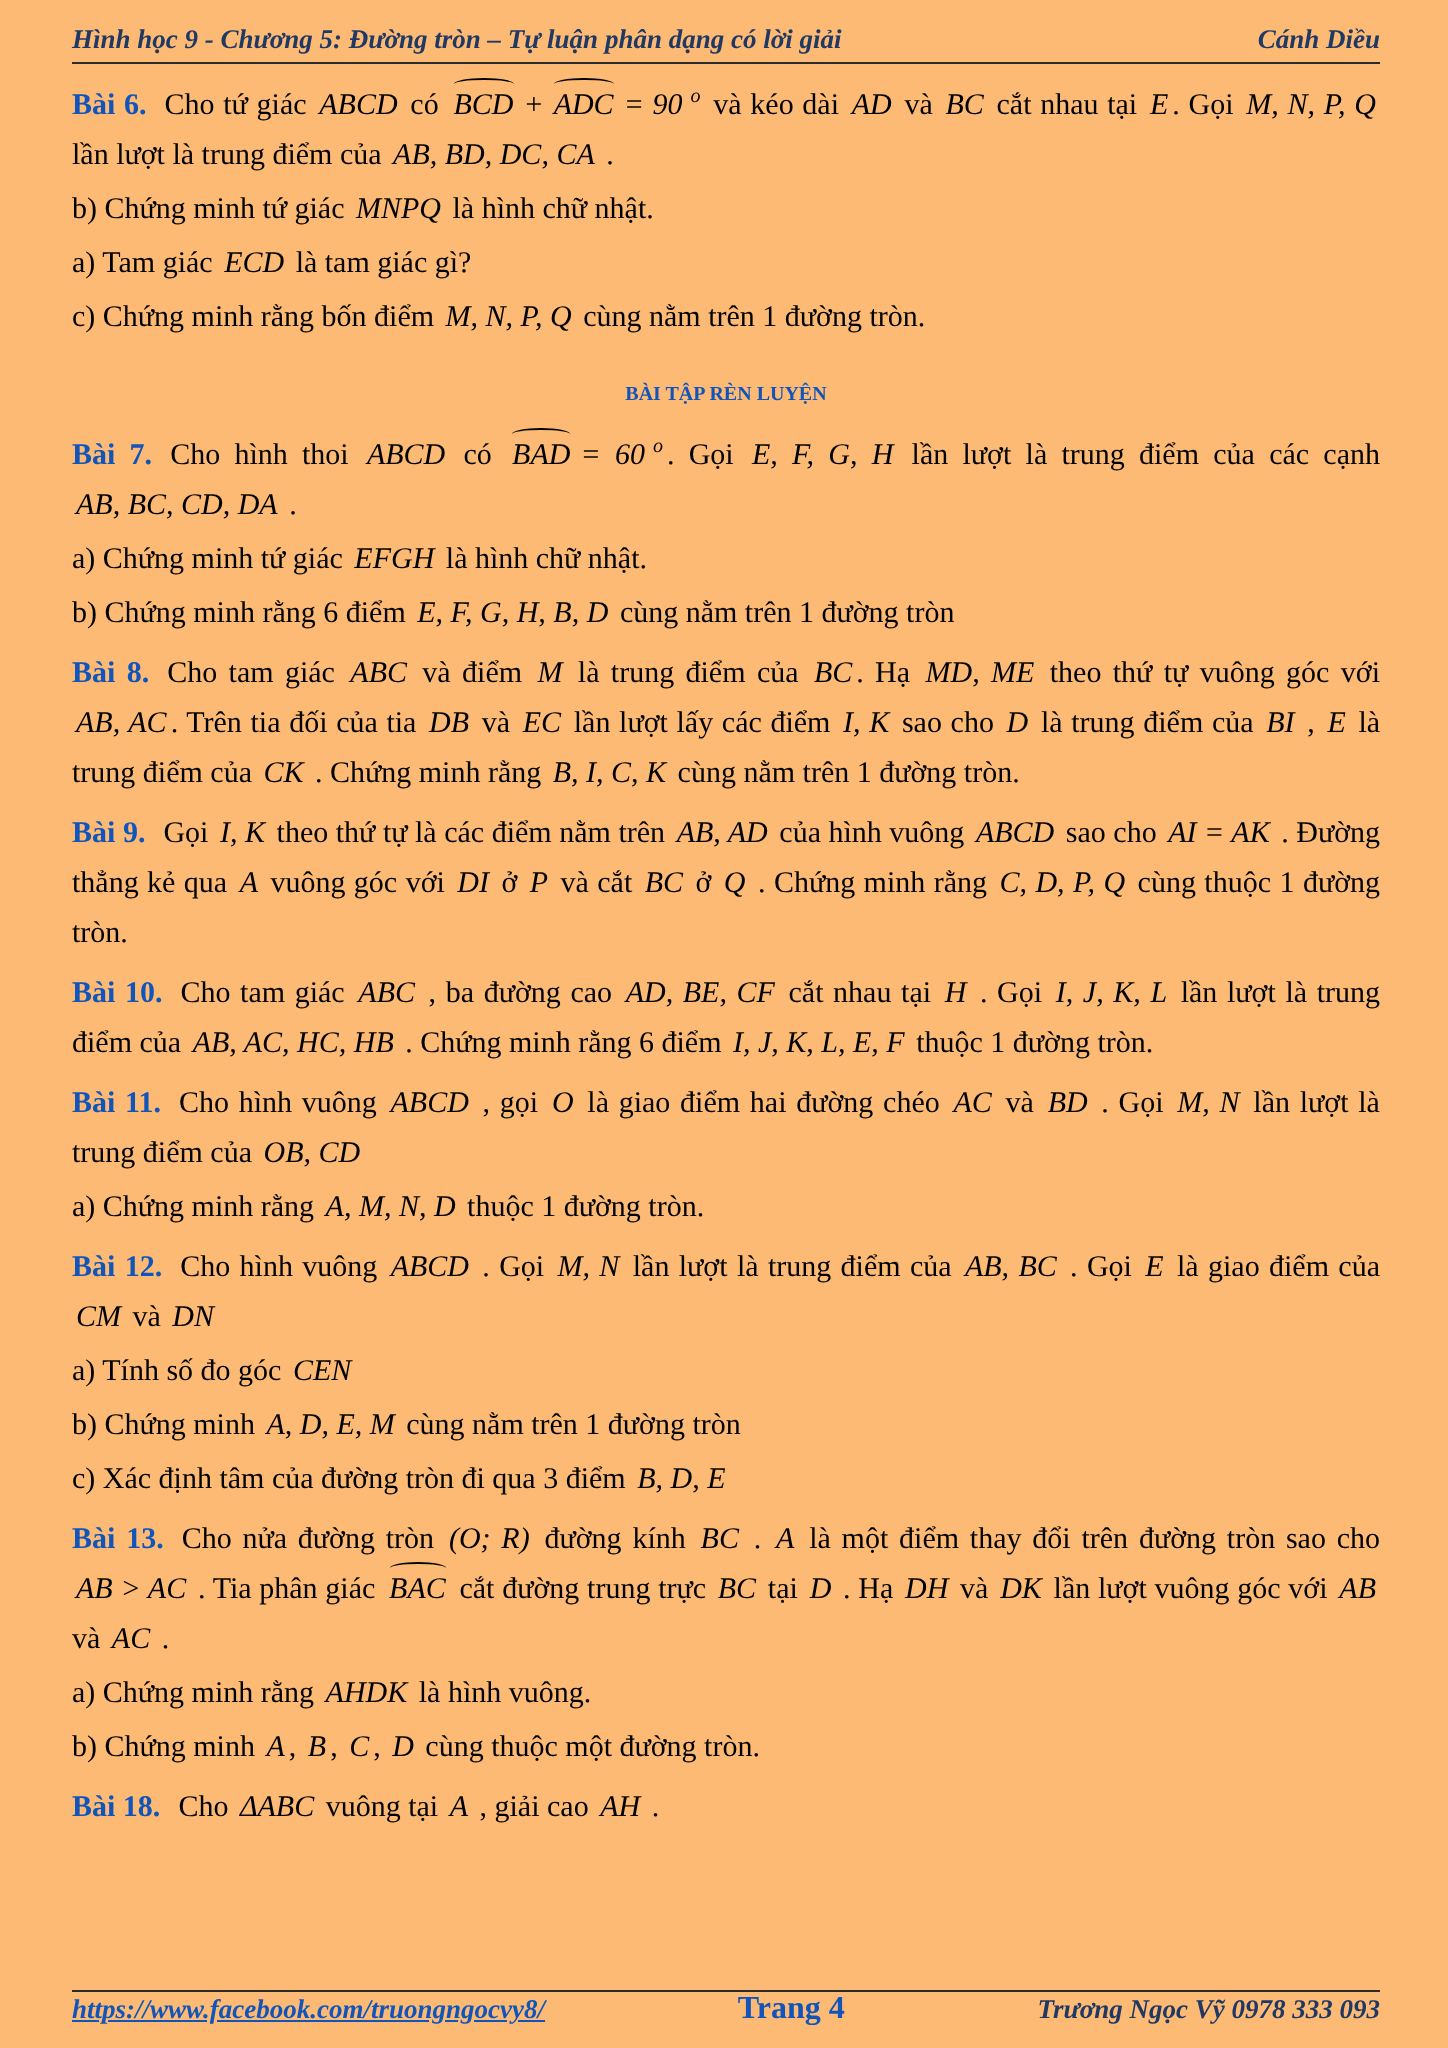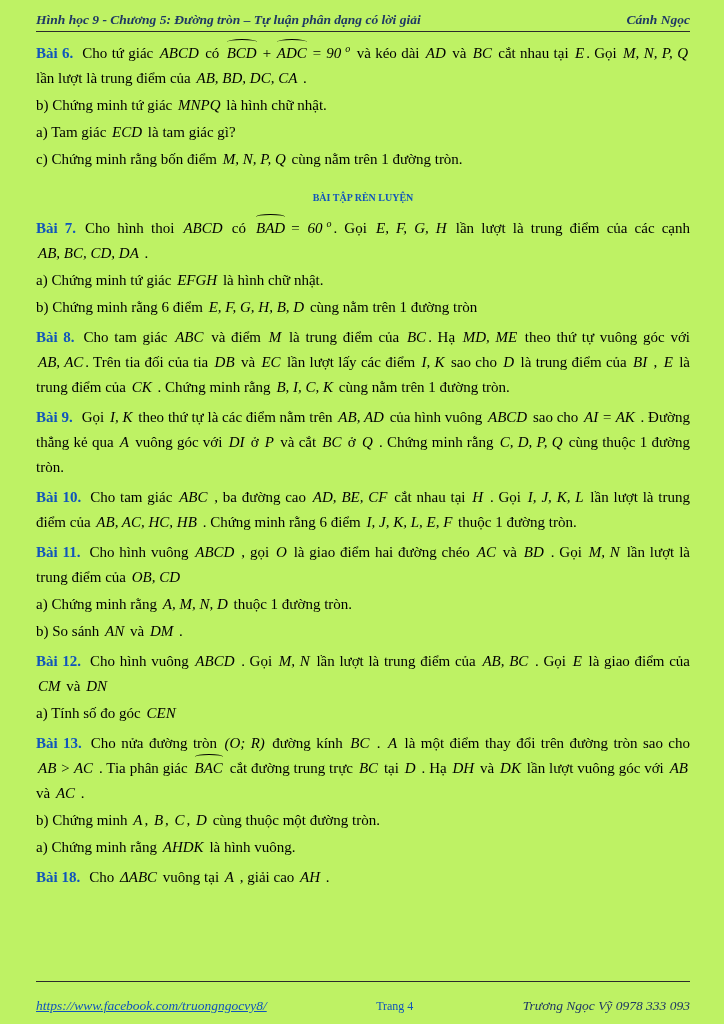--- a/index.html
+++ b/index.html
@@ -1,21 +1,21 @@
 <!DOCTYPE html>
 <html lang="vi"><head>
 <meta charset="utf-8">
 <style>
   * { box-sizing: border-box; margin: 0; padding: 0; }
   html, body { background: #9a9a9a; }
   body { font-family: "Liberation Serif", serif; }
 
   .page {
     width: 724px; height: 1024px;
-    background: #bef264;
+    background: #fdba74;
     margin: 0 auto;
     padding: 12px 34px 10px 36px;
     display: flex; flex-direction: column;
     overflow: hidden;
   }
 
   
   .header {
     display: flex; justify-content: space-between; align-items: flex-end;
     font-size: 13.5px; font-weight: bold; font-style: italic;
@@ -43,35 +43,35 @@
   .section-title {
     text-align: center; color: #1155BB;
     font-weight: bold; font-size: 10px;
     margin: 20px 0 13px 0;
   }
 
   
   .footer {
     display: flex; justify-content: space-between; align-items: center;
     border-top: 1.6px solid #2b2b2b;
-    padding-top: 16px;
-    font-size: 13.5px; font-weight: normal;
+    padding-top: 0;
+    font-size: 13.5px; font-weight: bold;
   }
   .footer .left { color: #1155BB; font-style: italic; text-decoration: underline; }
-  .footer .center { color: #1155BB; font-size: 12px; }
+  .footer .center { color: #1155BB; font-size: 16px; }
   .footer .right { color: #1F3864; font-style: italic; }
 </style>
 </head>
 <body>
 
 <div class="page">
 
   <header class="header">
     <span>Hình học 9 - Chương 5: Đường tròn  – Tự luận phân dạng có lời giải</span>
-    <span>Cánh Ngọc</span>
+    <span>Cánh Diều</span>
   </header>
 
   <main class="content">
     <div id="intro-host">
         <div class="problem">
           <p class="para body-para"><span class="plabel">Bài 6.</span><span class="txt">Cho tứ giác </span><span class="math">ABCD</span><span class="txt"> có </span><span class="math hat">BCD</span><span class="math">+</span><span class="math hat">ADC</span><span class="math">= 90</span><sup class="math">o</sup><span class="txt"> và kéo dài </span><span class="math">AD</span><span class="txt"> và </span><span class="math">BC</span><span class="txt"> cắt nhau tại </span><span class="math">E</span><span class="txt">. Gọi </span><span class="math">M, N, P, Q</span><span class="txt"> lần lượt là trung điểm của </span><span class="math">AB, BD, DC, CA</span><span class="txt"> .</span></p>
           <p class="para sub-para"><span class="txt">b) Chứng minh tứ giác </span><span class="math">MNPQ</span><span class="txt"> là hình chữ nhật.</span></p>
           <p class="para sub-para"><span class="txt">a) Tam giác </span><span class="math">ECD</span><span class="txt"> là tam giác gì?</span></p>
           <p class="para sub-para"><span class="txt">c) Chứng minh rằng bốn điểm </span><span class="math">M, N, P, Q</span><span class="txt"> cùng nằm trên 1 đường tròn.</span></p>
         </div>
@@ -88,30 +88,31 @@
         </div>
         <div class="problem">
           <p class="para body-para"><span class="plabel">Bài 9.</span><span class="txt">Gọi </span><span class="math">I, K</span><span class="txt"> theo thứ tự là các điểm nằm trên </span><span class="math">AB, AD</span><span class="txt"> của hình vuông </span><span class="math">ABCD</span><span class="txt"> sao cho </span><span class="math">AI = AK</span><span class="txt"> . Đường thẳng kẻ qua </span><span class="math">A</span><span class="txt"> vuông góc với </span><span class="math">DI</span><span class="txt"> ở </span><span class="math">P</span><span class="txt"> và cắt </span><span class="math">BC</span><span class="txt"> ở </span><span class="math">Q</span><span class="txt"> . Chứng minh rằng </span><span class="math">C, D, P, Q</span><span class="txt"> cùng thuộc 1 đường tròn.</span></p>
         </div>
         <div class="problem">
           <p class="para body-para"><span class="plabel">Bài 10.</span><span class="txt">Cho tam giác </span><span class="math">ABC</span><span class="txt"> , ba đường cao </span><span class="math">AD, BE, CF</span><span class="txt"> cắt nhau tại </span><span class="math">H</span><span class="txt"> . Gọi </span><span class="math">I, J, K, L</span><span class="txt"> lần lượt là trung điểm của </span><span class="math">AB, AC, HC, HB</span><span class="txt"> . Chứng minh rằng 6 điểm </span><span class="math">I, J, K, L, E, F</span><span class="txt"> thuộc 1 đường tròn.</span></p>
         </div>
         <div class="problem">
           <p class="para body-para"><span class="plabel">Bài 11.</span><span class="txt">Cho hình vuông </span><span class="math">ABCD</span><span class="txt"> , gọi </span><span class="math">O</span><span class="txt"> là giao điểm hai đường chéo </span><span class="math">AC</span><span class="txt"> và </span><span class="math">BD</span><span class="txt"> . Gọi </span><span class="math">M, N</span><span class="txt"> lần lượt là trung điểm của </span><span class="math">OB, CD</span></p>
           <p class="para sub-para"><span class="txt">a) Chứng minh rằng </span><span class="math">A, M, N, D</span><span class="txt"> thuộc 1 đường tròn.</span></p>
-          <p class="para sub-para"><span class="txt">b) So sánh </span><span class="math">AN</span><span class="txt"> và </span><span class="math">DM</span><span class="txt"> .</span></p>
         </div>
         <div class="problem">
           <p class="para body-para"><span class="plabel">Bài 12.</span><span class="txt">Cho hình vuông </span><span class="math">ABCD</span><span class="txt"> . Gọi </span><span class="math">M, N</span><span class="txt"> lần lượt là trung điểm của </span><span class="math">AB, BC</span><span class="txt"> . Gọi </span><span class="math">E</span><span class="txt"> là giao điểm của </span><span class="math">CM</span><span class="txt"> và </span><span class="math">DN</span></p>
           <p class="para sub-para"><span class="txt">a) Tính số đo góc </span><span class="math">CEN</span></p>
+          <p class="para sub-para"><span class="txt">b) Chứng minh </span><span class="math">A, D, E, M</span><span class="txt"> cùng nằm trên 1 đường tròn</span></p>
+          <p class="para sub-para"><span class="txt">c) Xác định tâm của đường tròn đi qua 3 điểm </span><span class="math">B, D, E</span></p>
         </div>
         <div class="problem">
           <p class="para body-para"><span class="plabel">Bài 13.</span><span class="txt">Cho nửa đường tròn </span><span class="math">(O; R)</span><span class="txt"> đường kính </span><span class="math">BC</span><span class="txt"> . </span><span class="math">A</span><span class="txt"> là một điểm thay đổi trên đường tròn sao cho </span><span class="math">AB &gt; AC</span><span class="txt"> . Tia phân giác </span><span class="math hat">BAC</span><span class="txt"> cắt đường trung trực </span><span class="math">BC</span><span class="txt"> tại </span><span class="math">D</span><span class="txt"> . Hạ </span><span class="math">DH</span><span class="txt"> và </span><span class="math">DK</span><span class="txt"> lần lượt vuông góc với </span><span class="math">AB</span><span class="txt"> và </span><span class="math">AC</span><span class="txt"> .</span></p>
+          <p class="para sub-para"><span class="txt">a) Chứng minh rằng </span><span class="math">AHDK</span><span class="txt"> là hình vuông.</span></p>
           <p class="para sub-para"><span class="txt">b) Chứng minh </span><span class="math">A</span><span class="txt">, </span><span class="math">B</span><span class="txt">, </span><span class="math">C</span><span class="txt">, </span><span class="math">D</span><span class="txt"> cùng thuộc một đường tròn.</span></p>
-          <p class="para sub-para"><span class="txt">a) Chứng minh rằng </span><span class="math">AHDK</span><span class="txt"> là hình vuông.</span></p>
         </div>
         <div class="problem">
           <p class="para body-para"><span class="plabel">Bài 18.</span><span class="txt">Cho </span><span class="math">ΔABC</span><span class="txt"> vuông tại </span><span class="math">A</span><span class="txt"> , giải cao </span><span class="math">AH</span><span class="txt"> .</span></p>
         </div>
       </div>
   </main>
 
   <footer class="footer">
     <a class="left" href="#">https://www.facebook.com/truongngocvy8/</a>
     <span class="center">Trang 4</span>

